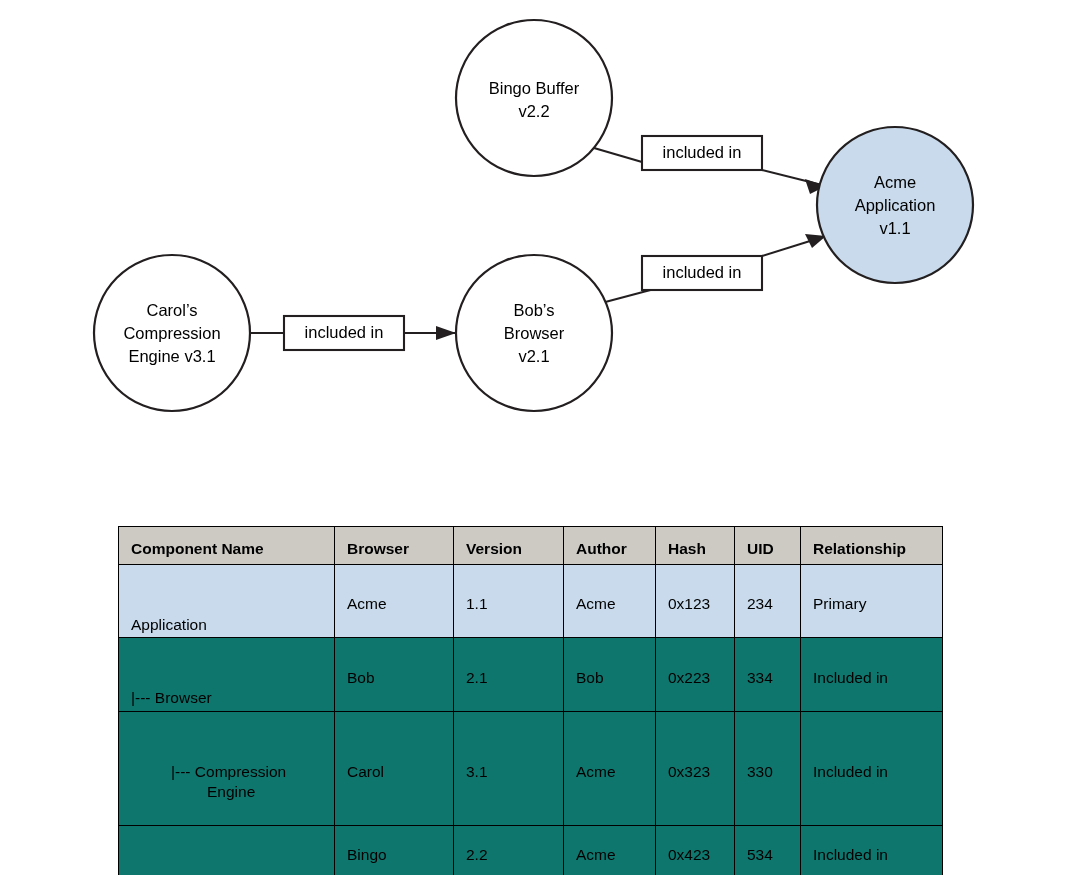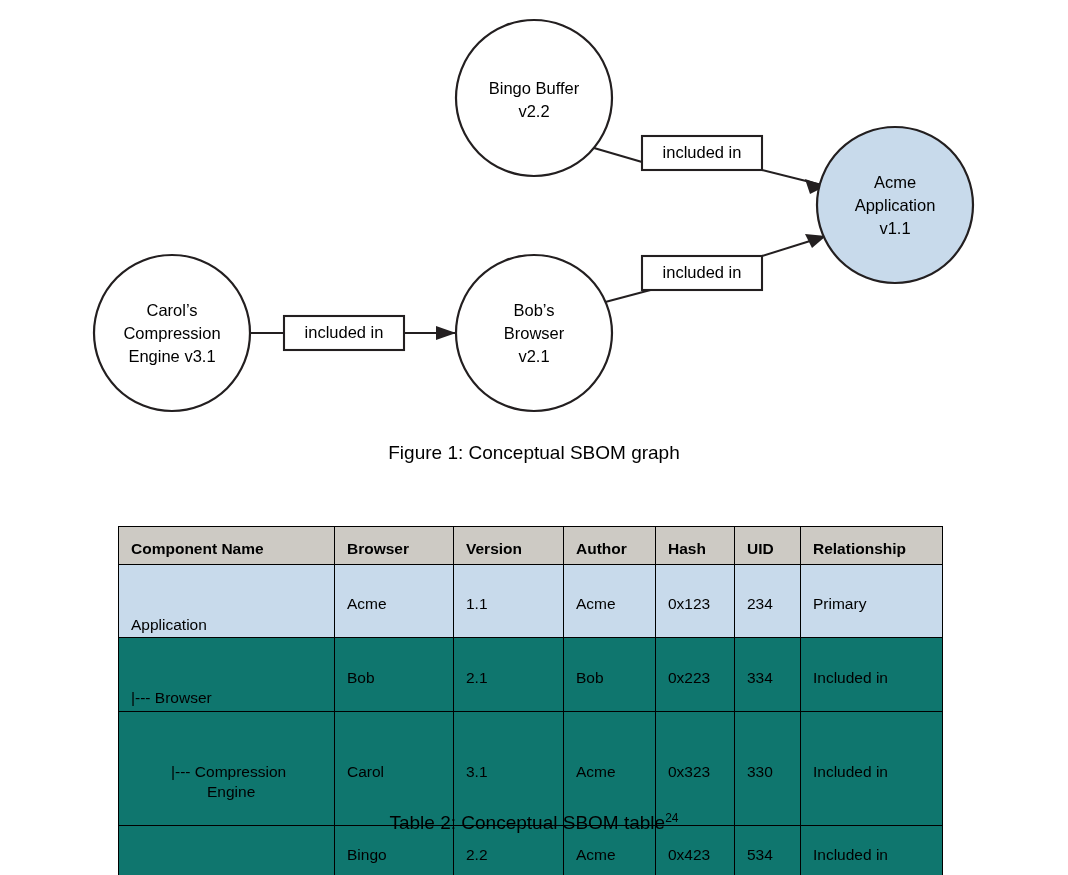--- a/index.html
+++ b/index.html
@@ -187,21 +187,20 @@
       <g>
         <circle class="node-circle plain" cx="534" cy="333" r="78"></circle>
         <text class="node-label" x="534" y="312">Bob’s</text>
         <text class="node-label" x="534" y="335">Browser</text>
         <text class="node-label" x="534" y="358">v2.1</text>
       </g>
 
     </svg>
   </div>
 
-  <div class="caption" id="figure-caption">Figure 1: Conceptual SBOM graph</div>
 
   <div id="sbom-table-wrap">
     <table id="sbom-table">
       <colgroup>
         <col class="col-name">
           <col class="col-sup">
           <col class="col-ver">
         <col class="col-auth">
           <col class="col-hash">
           <col class="col-uid">
@@ -272,17 +271,14 @@
           <td>Acme</td>
           <td>0x423</td>
           <td>534</td>
           <td>Included in</td>
         </tr>
 
       </tbody>
     </table>
   </div>
 
-  <div class="caption" id="table-caption">
-    <span>Table 2: Conceptual SBOM table</span><span class="footnote-ref">24</span>
-  </div>
 
 </div>
 
 </body></html>

